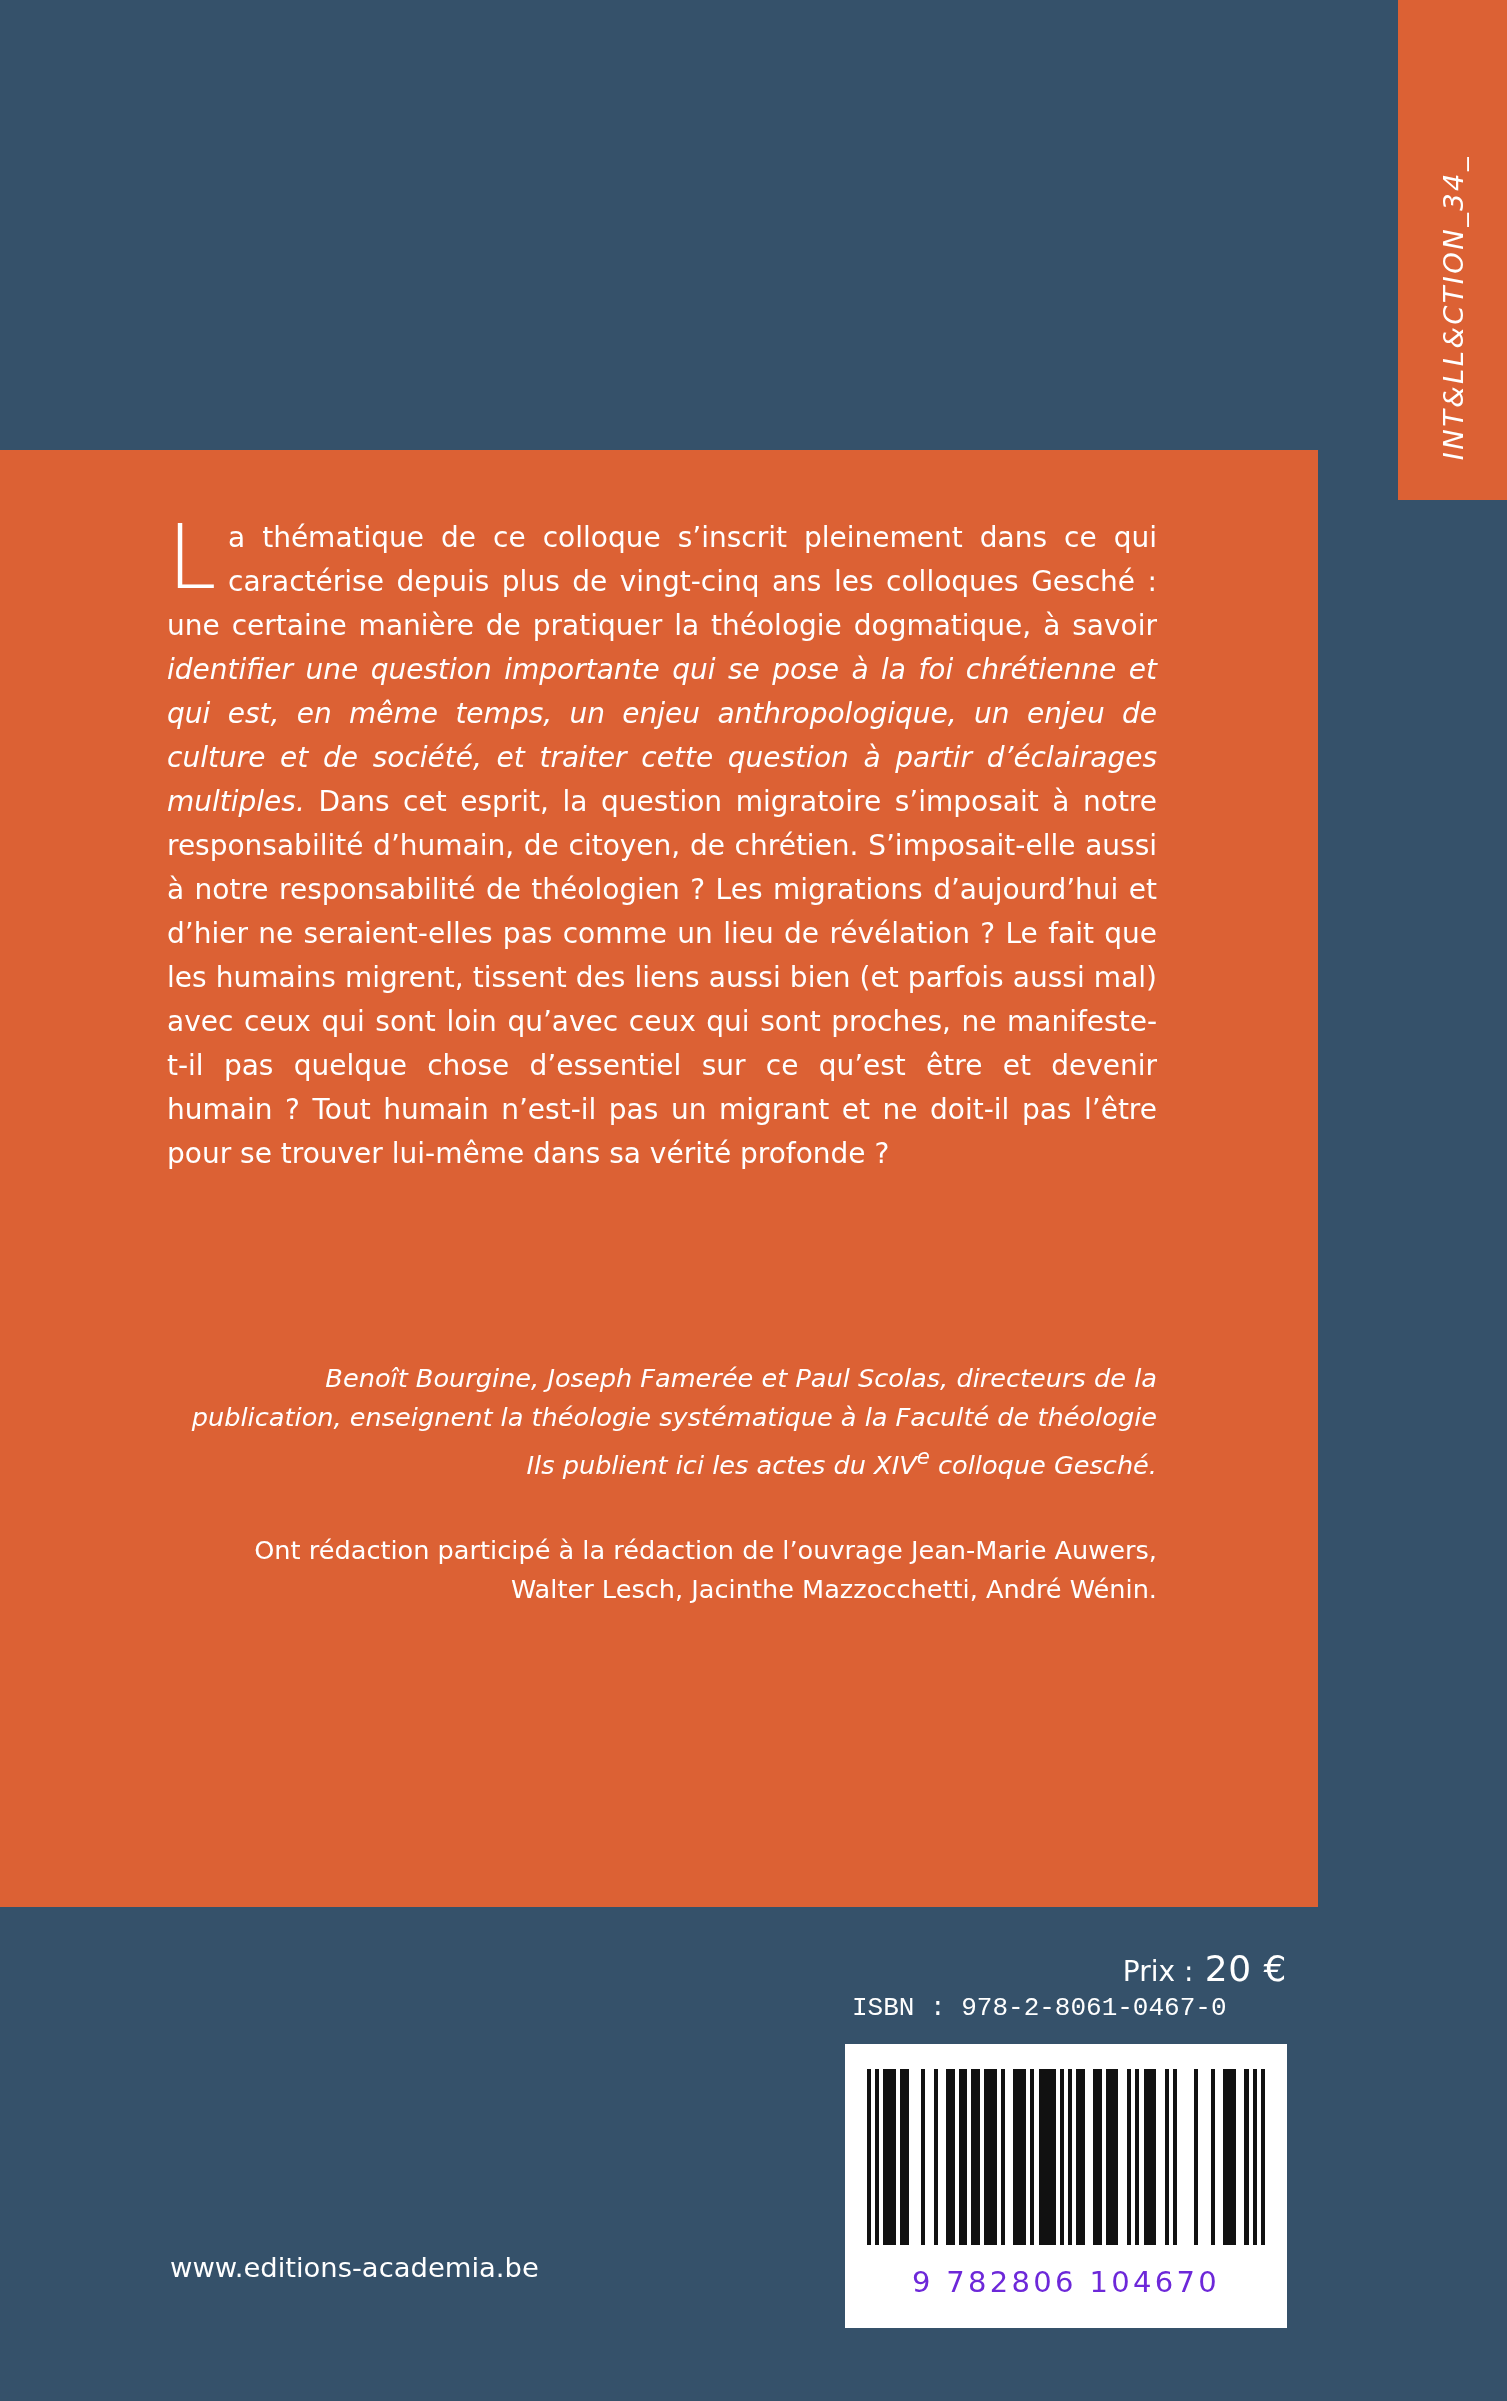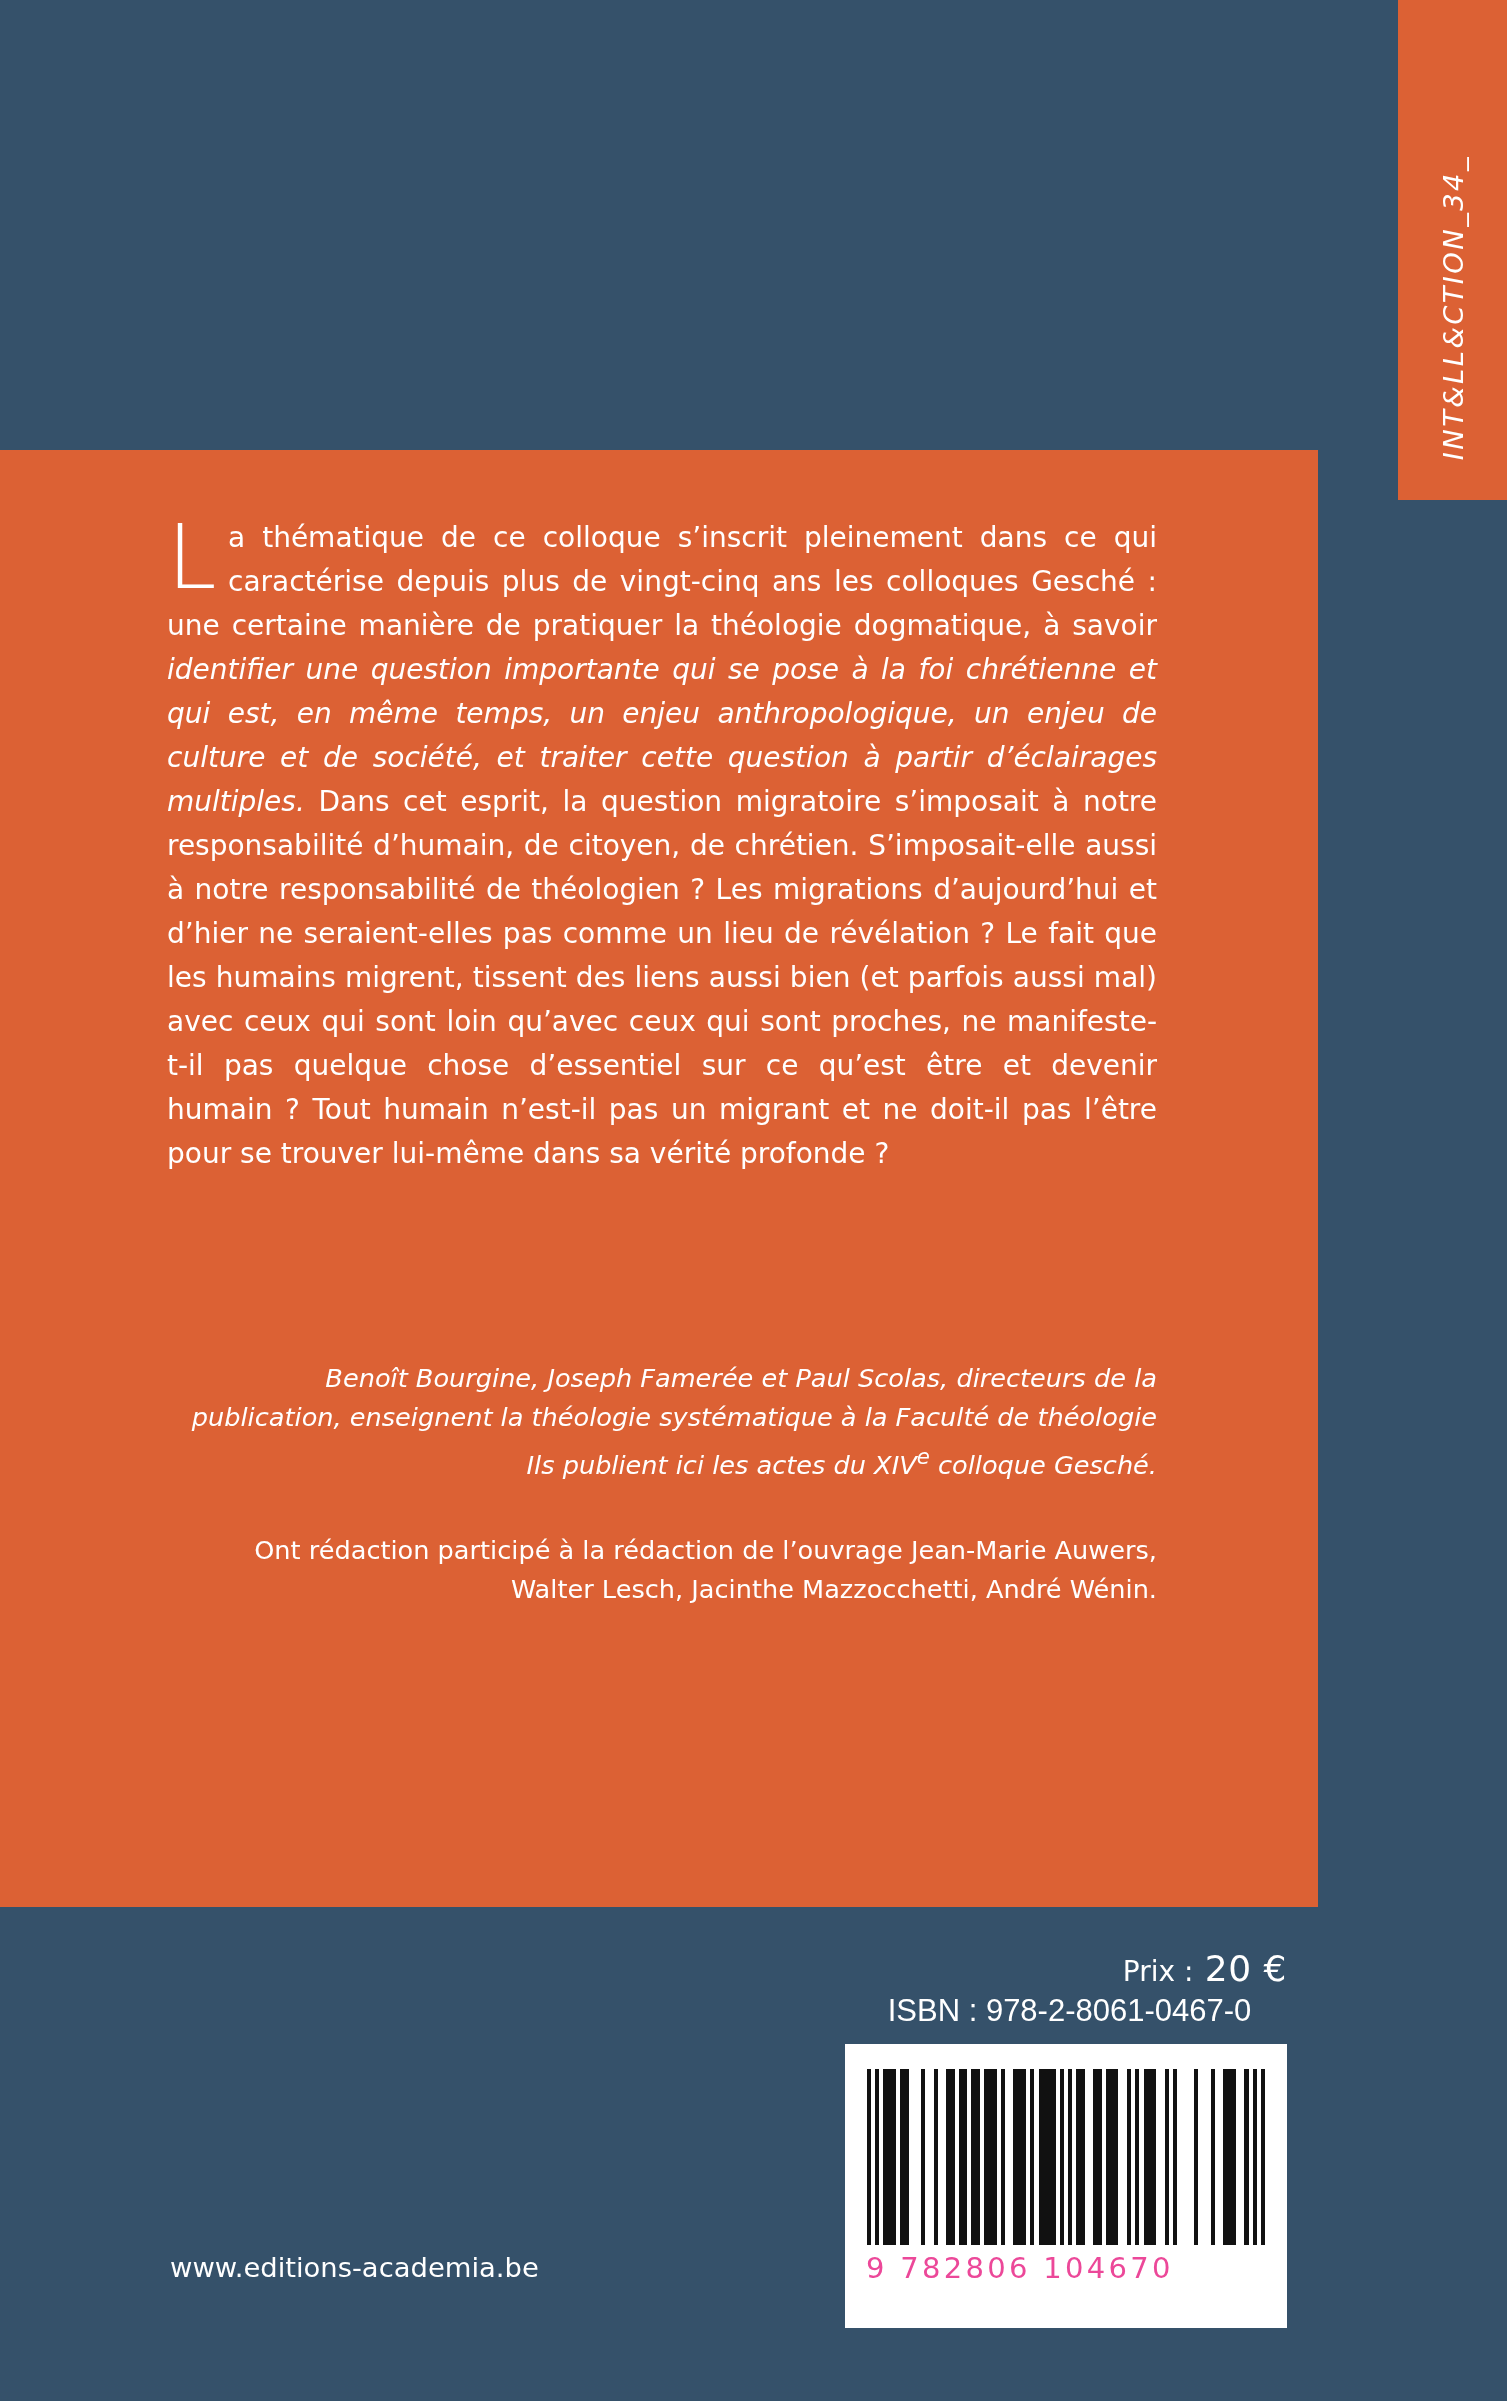--- a/index.html
+++ b/index.html
@@ -121,24 +121,24 @@
   #price-row .price-value {
     font-size: 36px;
     margin-left: 11.4px;
     letter-spacing: 0.5px;
   }
   #isbn-row {
     position: absolute;
     left: 852px;
     top: 1993px;
     width: 435px;
-    text-align: center;
-    color: #ffffff;
-    font-family: Liberation Sans, sans-serif;
-    font-size: 31px;
+    text-align: left;
+    color: #ffffff;
+    font-family: Liberation Mono, monospace;
+    font-size: 26px;
     white-space: nowrap;
   }
 
   
   #barcode-box {
     position: absolute;
     left: 845px;
     top: 2044px;
     width: 442px;
     height: 284px;
@@ -152,26 +152,26 @@
     height: 176px;
     gap: 0;
     justify-content: center;
   }
   #barcode-bars span {
     display: block;
     background: #111111;
     height: 100%;
   }
   #barcode-digits {
-    text-align: left;
-    color: #ec4899;
+    text-align: center;
+    color: #6d28d9;
     font-family: "DejaVu Sans", sans-serif;
     font-size: 29px;
     letter-spacing: 3.3px;
-    margin-top: 6px;
+    margin-top: 20px;
   }
 
   
   #website {
     position: absolute;
     left: 170px;
     top: 2252px;
     color: #ffffff;
     font-family: "DejaVu Sans", sans-serif;
     font-size: 27.4px;

